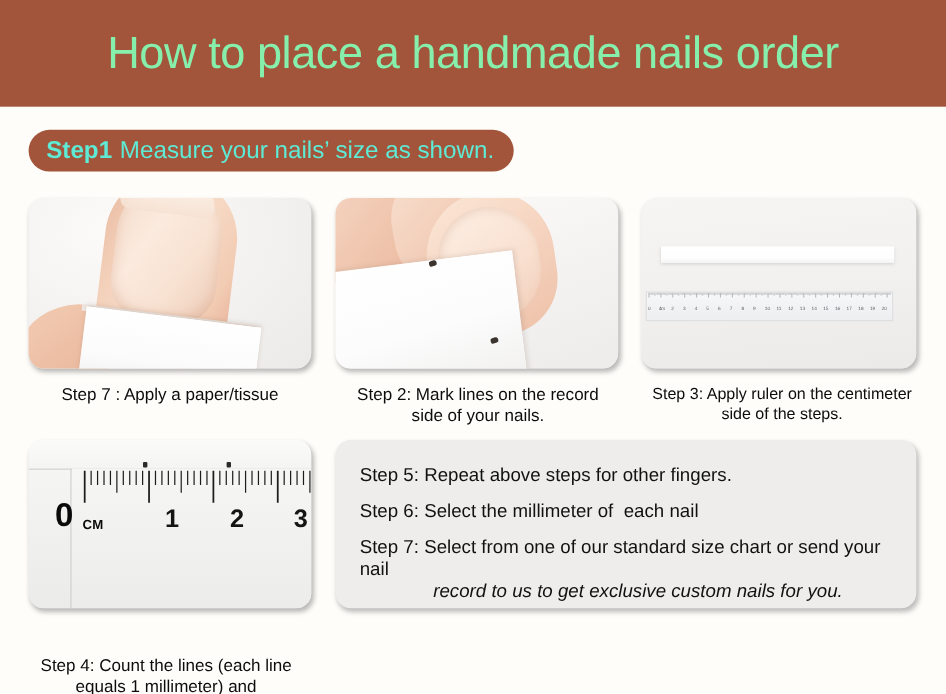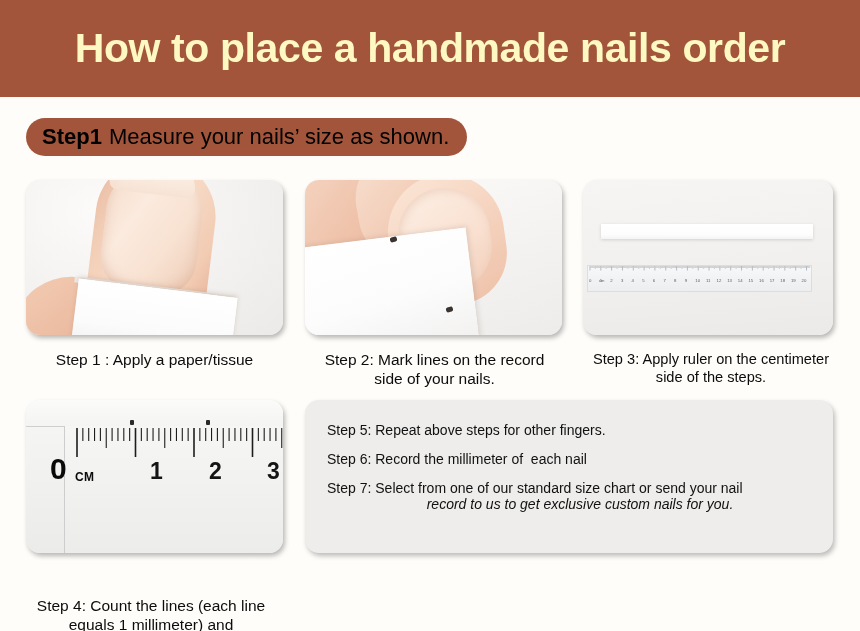--- a/index.html
+++ b/index.html
@@ -18,38 +18,38 @@
     position: absolute;
     left: 0; top: 0;
     width: 860px;
     height: 97px;
     background: #a2553b;
     display: flex;
     align-items: center;
     justify-content: center;
   }
   .banner-title {
-    color: #fef9c3;
+    color: #86efac;
     font-size: 41px;
-    font-weight: bold;
+    font-weight: normal;
     letter-spacing: -0.4px;
     white-space: nowrap;
     font-family: "Liberation Sans", sans-serif;
   }
   .step1-pill {
     position: absolute;
     left: 26px;
     top: 118px;
     height: 38px;
     padding: 0 18px 0 16px;
     background: #a2553b;
     border-radius: 19px;
     display: flex;
     align-items: center;
-    color: #000000;
+    color: #5eead4;
     font-size: 22px;
     white-space: nowrap;
   }
   .step1-pill .bold {
     font-weight: bold;
     margin-right: 7px;
   }
 
   
   .card {
@@ -84,21 +84,21 @@
     width: 528px;
     height: 153px;
     background: #eeedec;
     border-radius: 14px;
     box-shadow: 2px 3px 5px rgba(0,0,0,0.26);
     padding: 22px 22px 0 22px;
     box-sizing: border-box;
   }
   .steps-panel .line {
     color: #111;
-    font-size: 14px;
+    font-size: 17px;
     margin-bottom: 13px;
     white-space: pre;
   }
   .steps-panel .line.wrap {
     white-space: normal;
     text-indent: 0;
   }
   .steps-panel .line .cont {
     display: block;
     text-align: center;
@@ -312,21 +312,21 @@
     <div class="c1-bg"></div>
     <div class="c1-thumbside"></div>
     <div class="c1-finger"></div>
     <div class="c1-nail"></div>
     <div class="c1-nailtip"></div>
     <div class="c1-paper-edge"></div>
     <div class="c1-paper"></div>
   </div>
 </div>
 <div class="caption" id="cap-1">
-  <div>Step 1 : Apply a paper/tissue</div>
+  <div>Step 7 : Apply a paper/tissue</div>
 </div>
 
 <div class="card" id="card-2">
   <div class="photo">
     <div class="c2-bg"></div>
     <div class="c2-f1"></div>
     <div class="c2-f2"></div>
     <div class="c2-thumb"></div>
     <div class="c2-thumbnail"></div>
     <div class="c2-paper"></div>
@@ -640,18 +640,18 @@
     <div class="c4-cm">CM</div>
   </div>
 </div>
 <div class="caption" id="cap-4">
   <div>Step 4: Count the lines (each line</div>
   <div>equals 1 millimeter) and</div>
 </div>
 
 <div class="steps-panel">
   <div class="line">Step 5: Repeat above steps for other fingers.</div>
-  <div class="line">Step 6: Record the millimeter of  each nail</div>
+  <div class="line">Step 6: Select the millimeter of  each nail</div>
   <div class="line wrap">
     <span>Step 7: Select from one of our standard size chart or send your nail</span>
     <span class="cont">record to us to get exclusive custom nails for you.</span>
   </div>
 </div>
 
 </body></html>

